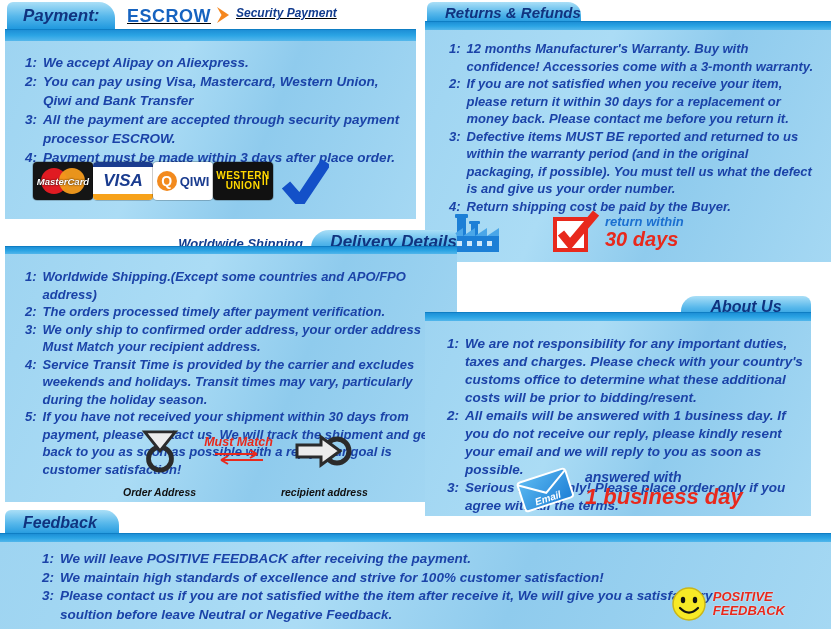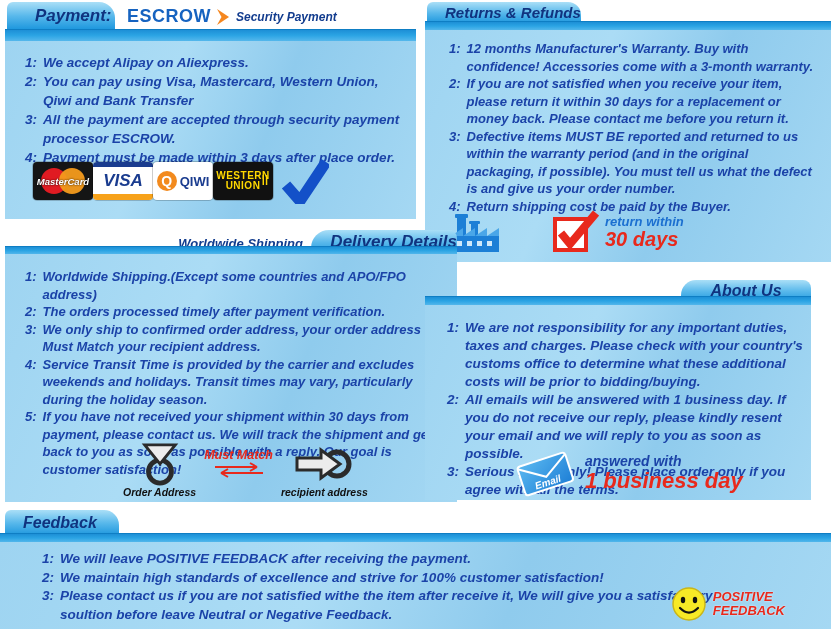--- a/index.html
+++ b/index.html
@@ -16,22 +16,22 @@
         color:#10337f;font-weight:bold;font-style:italic;box-sizing:border-box;}
 
   .list{position:relative;}
   .li{display:flex;color:#1b43a8;font-style:italic;font-weight:bold;}
   .li .num{flex:0 0 auto;margin-right:6px;}
   .li .txt{flex:1 1 auto;}
 
   
   #panel-payment{left:5px;top:0;width:411px;height:219px;}
   #panel-payment .tab{left:2px;top:2px;width:108px;height:27px;line-height:27px;
-        font-size:17px;padding-left:28px;border-radius:6px 16px 0 0;}
-  #panel-payment .escrow{position:absolute;left:122px;top:6px;display:flex;align-items:center;gap:5px;}
+        font-size:17px;padding-left:16px;border-radius:6px 16px 0 0;}
+  #panel-payment .escrow{position:absolute;left:122px;top:6px;display:flex;align-items:flex-start;gap:5px;text-decoration:underline;}
   .escrow-name{font-size:18px;font-weight:bold;color:#1663c0;letter-spacing:.5px;}
   .escrow-tag{font-size:12px;font-weight:bold;font-style:italic;color:#123c8e;}
   #panel-payment .bar{top:29px;height:12px;}
   #panel-payment .body{top:41px;}
   #panel-payment .list{padding:12px 16px 0 20px;font-size:13.5px;line-height:19px;}
 
   .cards{position:absolute;left:28px;bottom:15px;display:flex;align-items:center;}
   .card{width:60px;height:38px;border-radius:4px;position:relative;display:flex;
         align-items:center;justify-content:center;box-shadow:0 0 0 1px rgba(0,0,0,.2);}
   .card.mc{background:#151515;overflow:hidden;}
@@ -74,26 +74,26 @@
   #panel-delivery{left:5px;top:228px;width:411px;height:274px;padding-left:41px;}
   #panel-delivery .pre-label{position:absolute;top:8px;right:154px;font-size:13px;
         font-weight:bold;font-style:italic;color:#123c8e;}
   #panel-delivery .tab{right:0;top:2px;width:146px;height:24px;line-height:24px;
         font-size:17px;text-align:right;border-radius:18px 8px 0 0;}
   #panel-delivery .bar{top:18px;height:8px;}
   #panel-delivery .body{top:26px;}
   #panel-delivery .list{padding:14px 10px 0 20px;font-size:13px;line-height:17.5px;}
   .addr-badge{position:absolute;bottom:4px;left:118px;display:flex;align-items:flex-start;gap:8px;}
   .addr-item{display:flex;flex-direction:column;align-items:center;}
-  .addr-label{font-size:10.5px;font-weight:bold;font-style:italic;color:#111;margin-top:0;}
+  .addr-label{font-size:10.5px;font-weight:bold;font-style:italic;color:#111;margin-top:13px;}
   .addr-mid{display:flex;flex-direction:column;align-items:center;margin-top:6px;}
   .must-match{color:#e8291c;font-weight:bold;font-style:italic;font-size:12.5px;}
 
   
-  #panel-about{left:425px;top:280px;width:354px;height:220px;padding-left:32px;}
+  #panel-about{left:425px;top:296px;width:354px;height:220px;padding-left:32px;}
   #panel-about .tab{right:0;top:0;width:130px;height:22px;line-height:22px;
         font-size:16px;text-align:center;border-radius:15px 8px 0 0;}
   #panel-about .bar{top:16px;height:9px;}
   #panel-about .body{top:25px;}
   #panel-about .list{padding:14px 8px 0 22px;font-size:13.5px;line-height:18px;}
   .email-badge{position:absolute;bottom:2px;left:88px;display:flex;align-items:center;gap:8px;}
   .email-badge .line1{color:#1b43a8;font-weight:bold;font-style:italic;font-size:14px;line-height:16px;}
   .email-badge .line2{color:#e8291c;font-weight:bold;font-style:italic;font-size:22px;line-height:24px;}
 
   
@@ -281,21 +281,21 @@
 
   <section class="panel" id="panel-about">
     <div class="tab">
       <span>About Us</span>
     </div>
     <div class="bar"></div>
     <div class="body">
       <div class="list">
           <div class="li">
             <span class="num">1:</span>
-            <span class="txt">We are not responsibility for any important duties, taxes and charges. Please check with your country's customs office to determine what these additional costs will be prior to bidding/buying.</span>
+            <span class="txt">We are not responsibility for any important duties, taxes and charges. Please check with your country's customs office to determine what these additional costs will be prior to bidding/resent.</span>
           </div>
           <div class="li">
             <span class="num">2:</span>
             <span class="txt">All emails will be answered with 1 business day. If you do not receive our reply, please kindly resent your email and we will reply to you as soon as possible.</span>
           </div>
           <div class="li">
             <span class="num">3:</span>
             <span class="txt">Serious buyer only! Please place order only if you agree with all the terms.</span>
           </div>
         </div>

